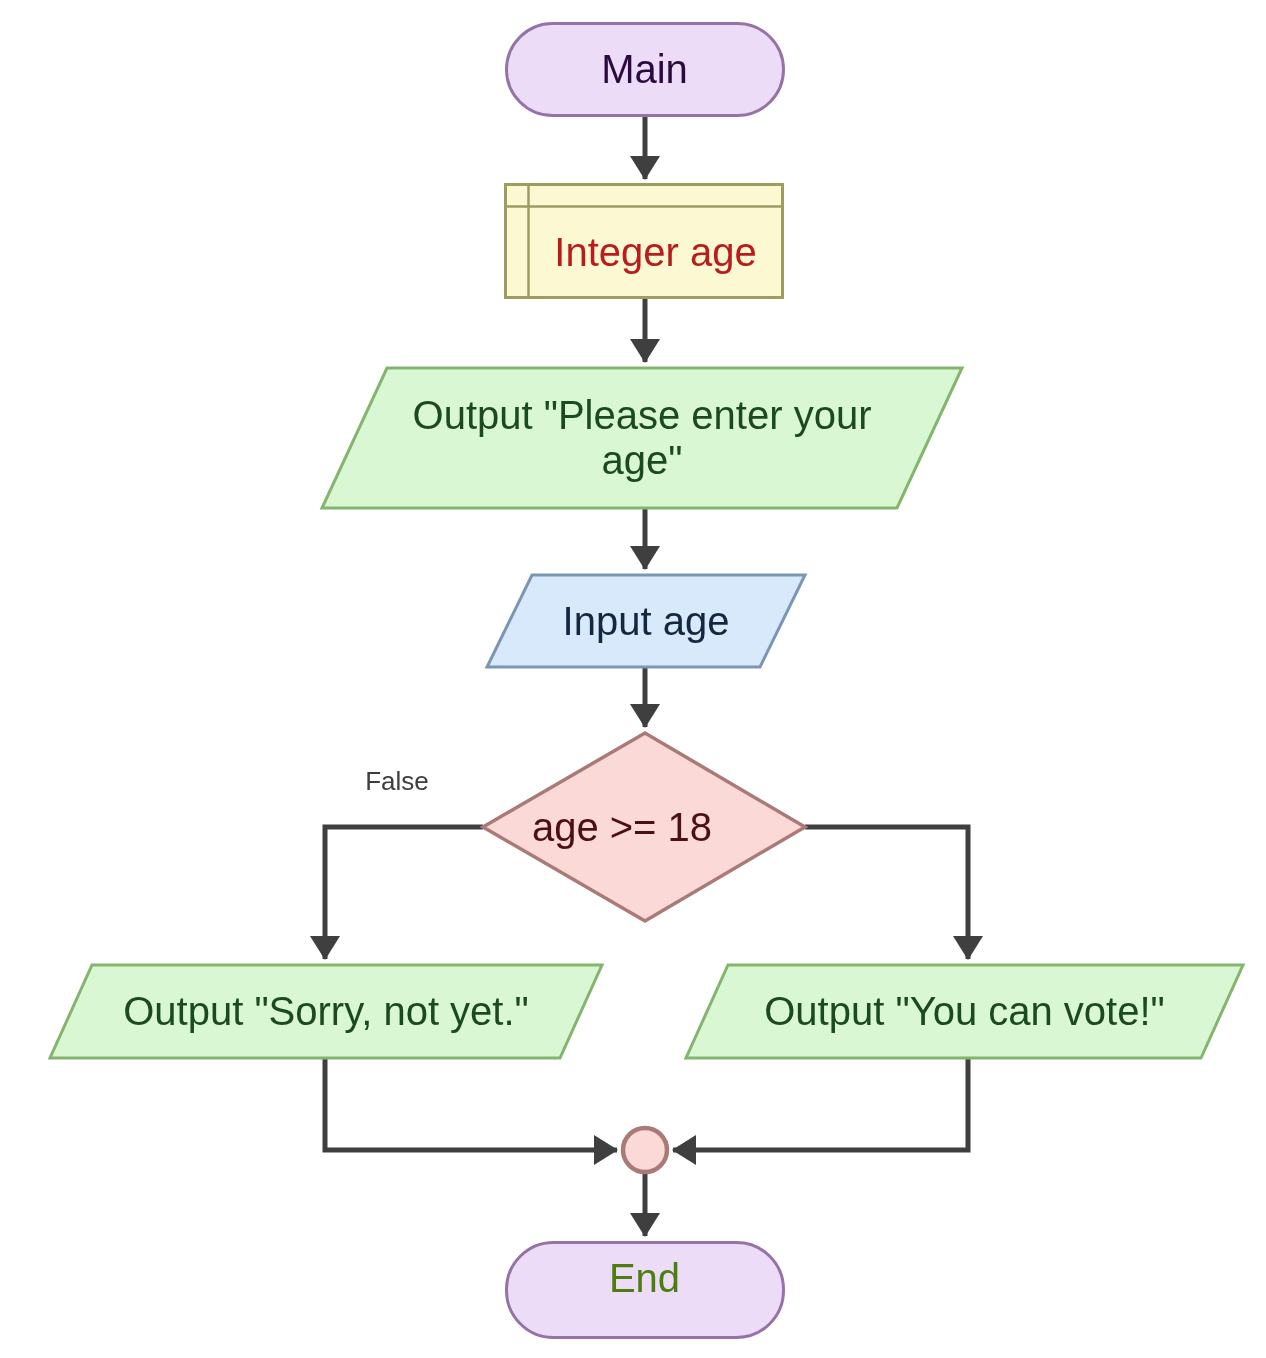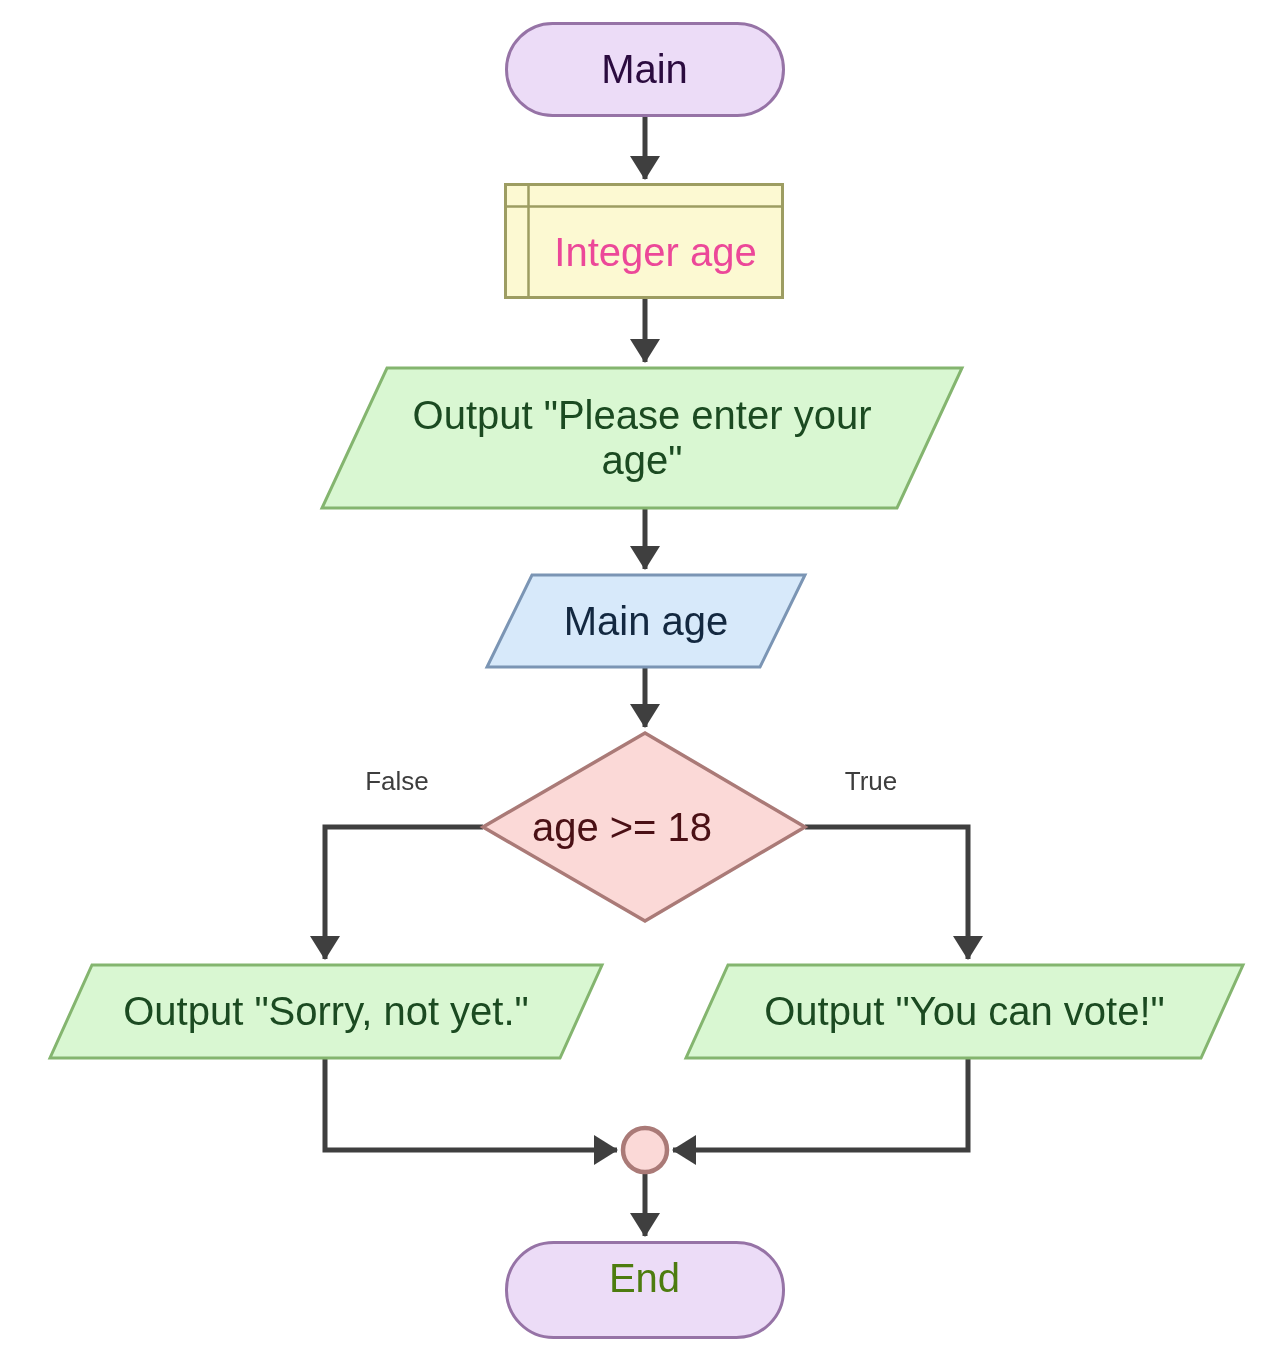--- a/index.html
+++ b/index.html
@@ -67,32 +67,31 @@
 
     <polygon points="728,965 1243,965 1201,1058 686,1058" stroke-width="3" fill="#d9f7d2" stroke="#84b56f"></polygon>
 
     <circle cx="645" cy="1150" r="22" stroke-width="4.5" fill="#fbd9d7" stroke="#aa7a77"></circle>
 
     <rect x="506.5" y="1242.5" width="277" height="95" rx="47" stroke-width="3" fill="#ecdcf7" stroke="#9673a6"></rect>
   </svg>
 
   <div class="lbl" style="left: 506px; top: 23px; width: 277px; height: 92px; color: rgb(43, 11, 63);">Main</div>
 
-  <div class="lbl" style="left: 528px; top: 206px; width: 255px; height: 92px; color: #ec4899;">Integer age</div>
+  <div class="lbl" style="left: 528px; top: 206px; width: 255px; height: 92px; color: #b91c1c;">Integer age</div>
 
   <div class="lbl" style="left: 322px; top: 368px; width: 640px; height: 140px; color: rgb(27, 74, 33);">Output "Please enter your
 age"</div>
 
-  <div class="lbl" style="left: 487px; top: 575px; width: 318px; height: 92px; color: rgb(19, 40, 64);">Main age</div>
+  <div class="lbl" style="left: 487px; top: 575px; width: 318px; height: 92px; color: rgb(19, 40, 64);">Input age</div>
 
   <div class="lbl" style="left: 461px; top: 733px; width: 322px; height: 188px; color: rgb(74, 16, 21);">age &gt;= 18</div>
 
   <div class="lbl edge-lbl" style="left: 305px; top: 762px; width: 184px; height: 38px; color: rgb(61, 61, 61);">False</div>
 
-  <div class="lbl edge-lbl" style="left: 779px; top: 762px; width: 184px; height: 38px; color: rgb(61, 61, 61);">True</div>
 
   <div class="lbl" style="left: 50px; top: 965px; width: 552px; height: 93px; color: rgb(27, 74, 33);">Output "Sorry, not yet."</div>
 
   <div class="lbl" style="left: 686px; top: 965px; width: 557px; height: 93px; color: rgb(27, 74, 33);">Output "You can vote!"</div>
 
   <div class="lbl" style="left: 506px; top: 1231px; width: 277px; height: 95px; color: #4d7c0f;">End</div>
 
 </div>
 
 </body></html>

